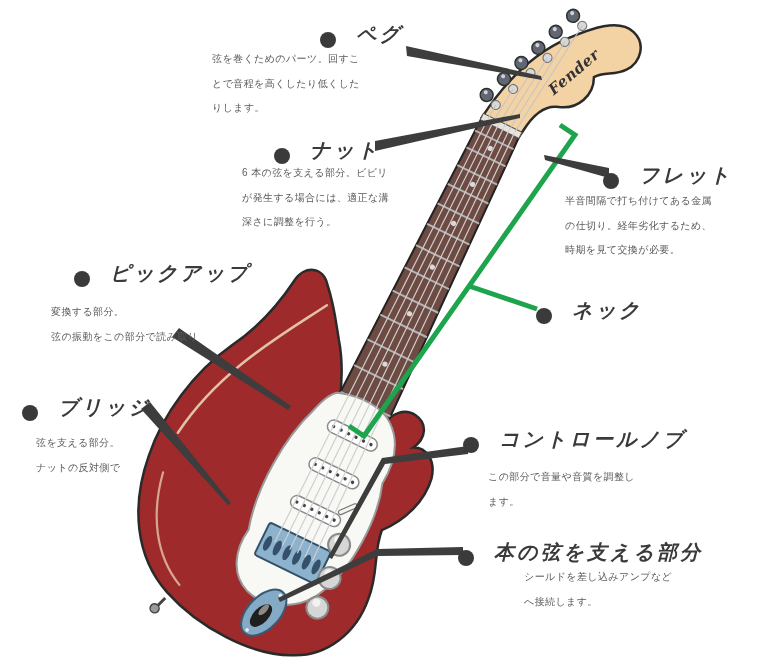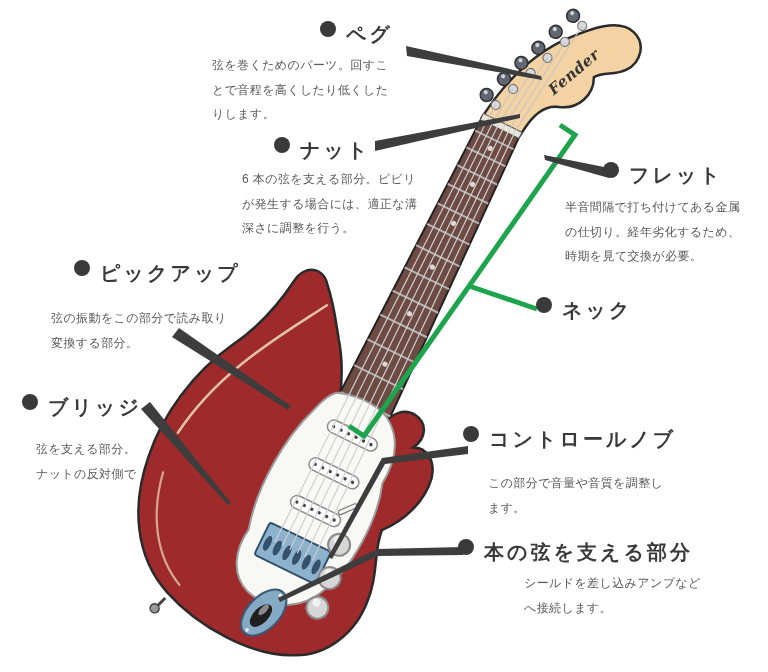--- a/index.html
+++ b/index.html
@@ -3,27 +3,28 @@
 <meta charset="utf-8">
 <style>
   html,body{margin:0;padding:0;background:#ffffff;}
   #stage{
     position:relative;width:768px;height:672px;overflow:hidden;
     background:#ffffff;
     font-family:"Liberation Sans","DejaVu Sans",sans-serif;
   }
   #guitar-svg{position:absolute;left:0;top:0;}
   .lh{
-    position:absolute;display:flex;align-items:flex-start;gap:10px;
+    position:absolute;display:flex;align-items:flex-end;gap:20px;
     font-weight:bold;font-size:20px;letter-spacing:3px;color:#3a3a3a;
     white-space:nowrap;
+    font-style:italic;
   }
   .bullet{width:16px;height:16px;border-radius:50%;background:#3a3a3a;flex:none;}
   .lb{
-    position:absolute;font-size:12px;letter-spacing:0.4px;color:#595959;margin-top:6px;
+    position:absolute;font-size:10px;letter-spacing:0.4px;color:#595959;
   }
   .lb div{line-height:24.5px;white-space:nowrap;}
 </style>
 </head>
 <body>
 
 <div id="stage">
 
   <svg id="guitar-svg" width="768" height="672" viewBox="0 0 768 672">
 
@@ -249,22 +250,22 @@
   <div class="lh" style="left:536px;top:297px">
     <span class="bullet"></span>
     <span>ネック</span>
   </div>
 
   <div class="lh" style="left:74px;top:260px">
     <span class="bullet"></span>
     <span>ピックアップ</span>
   </div>
   <div class="lb" style="left:51px;top:300px">
+    <div>変換する部分。</div>
     <div>弦の振動をこの部分で読み取り</div>
-    <div>変換する部分。</div>
   </div>
 
   <div class="lh" style="left:22px;top:394px">
     <span class="bullet"></span>
     <span>ブリッジ</span>
   </div>
   <div class="lb" style="left:36px;top:431px">
     <div>弦を支える部分。</div>
     <div>ナットの反対側で</div>
   </div>

